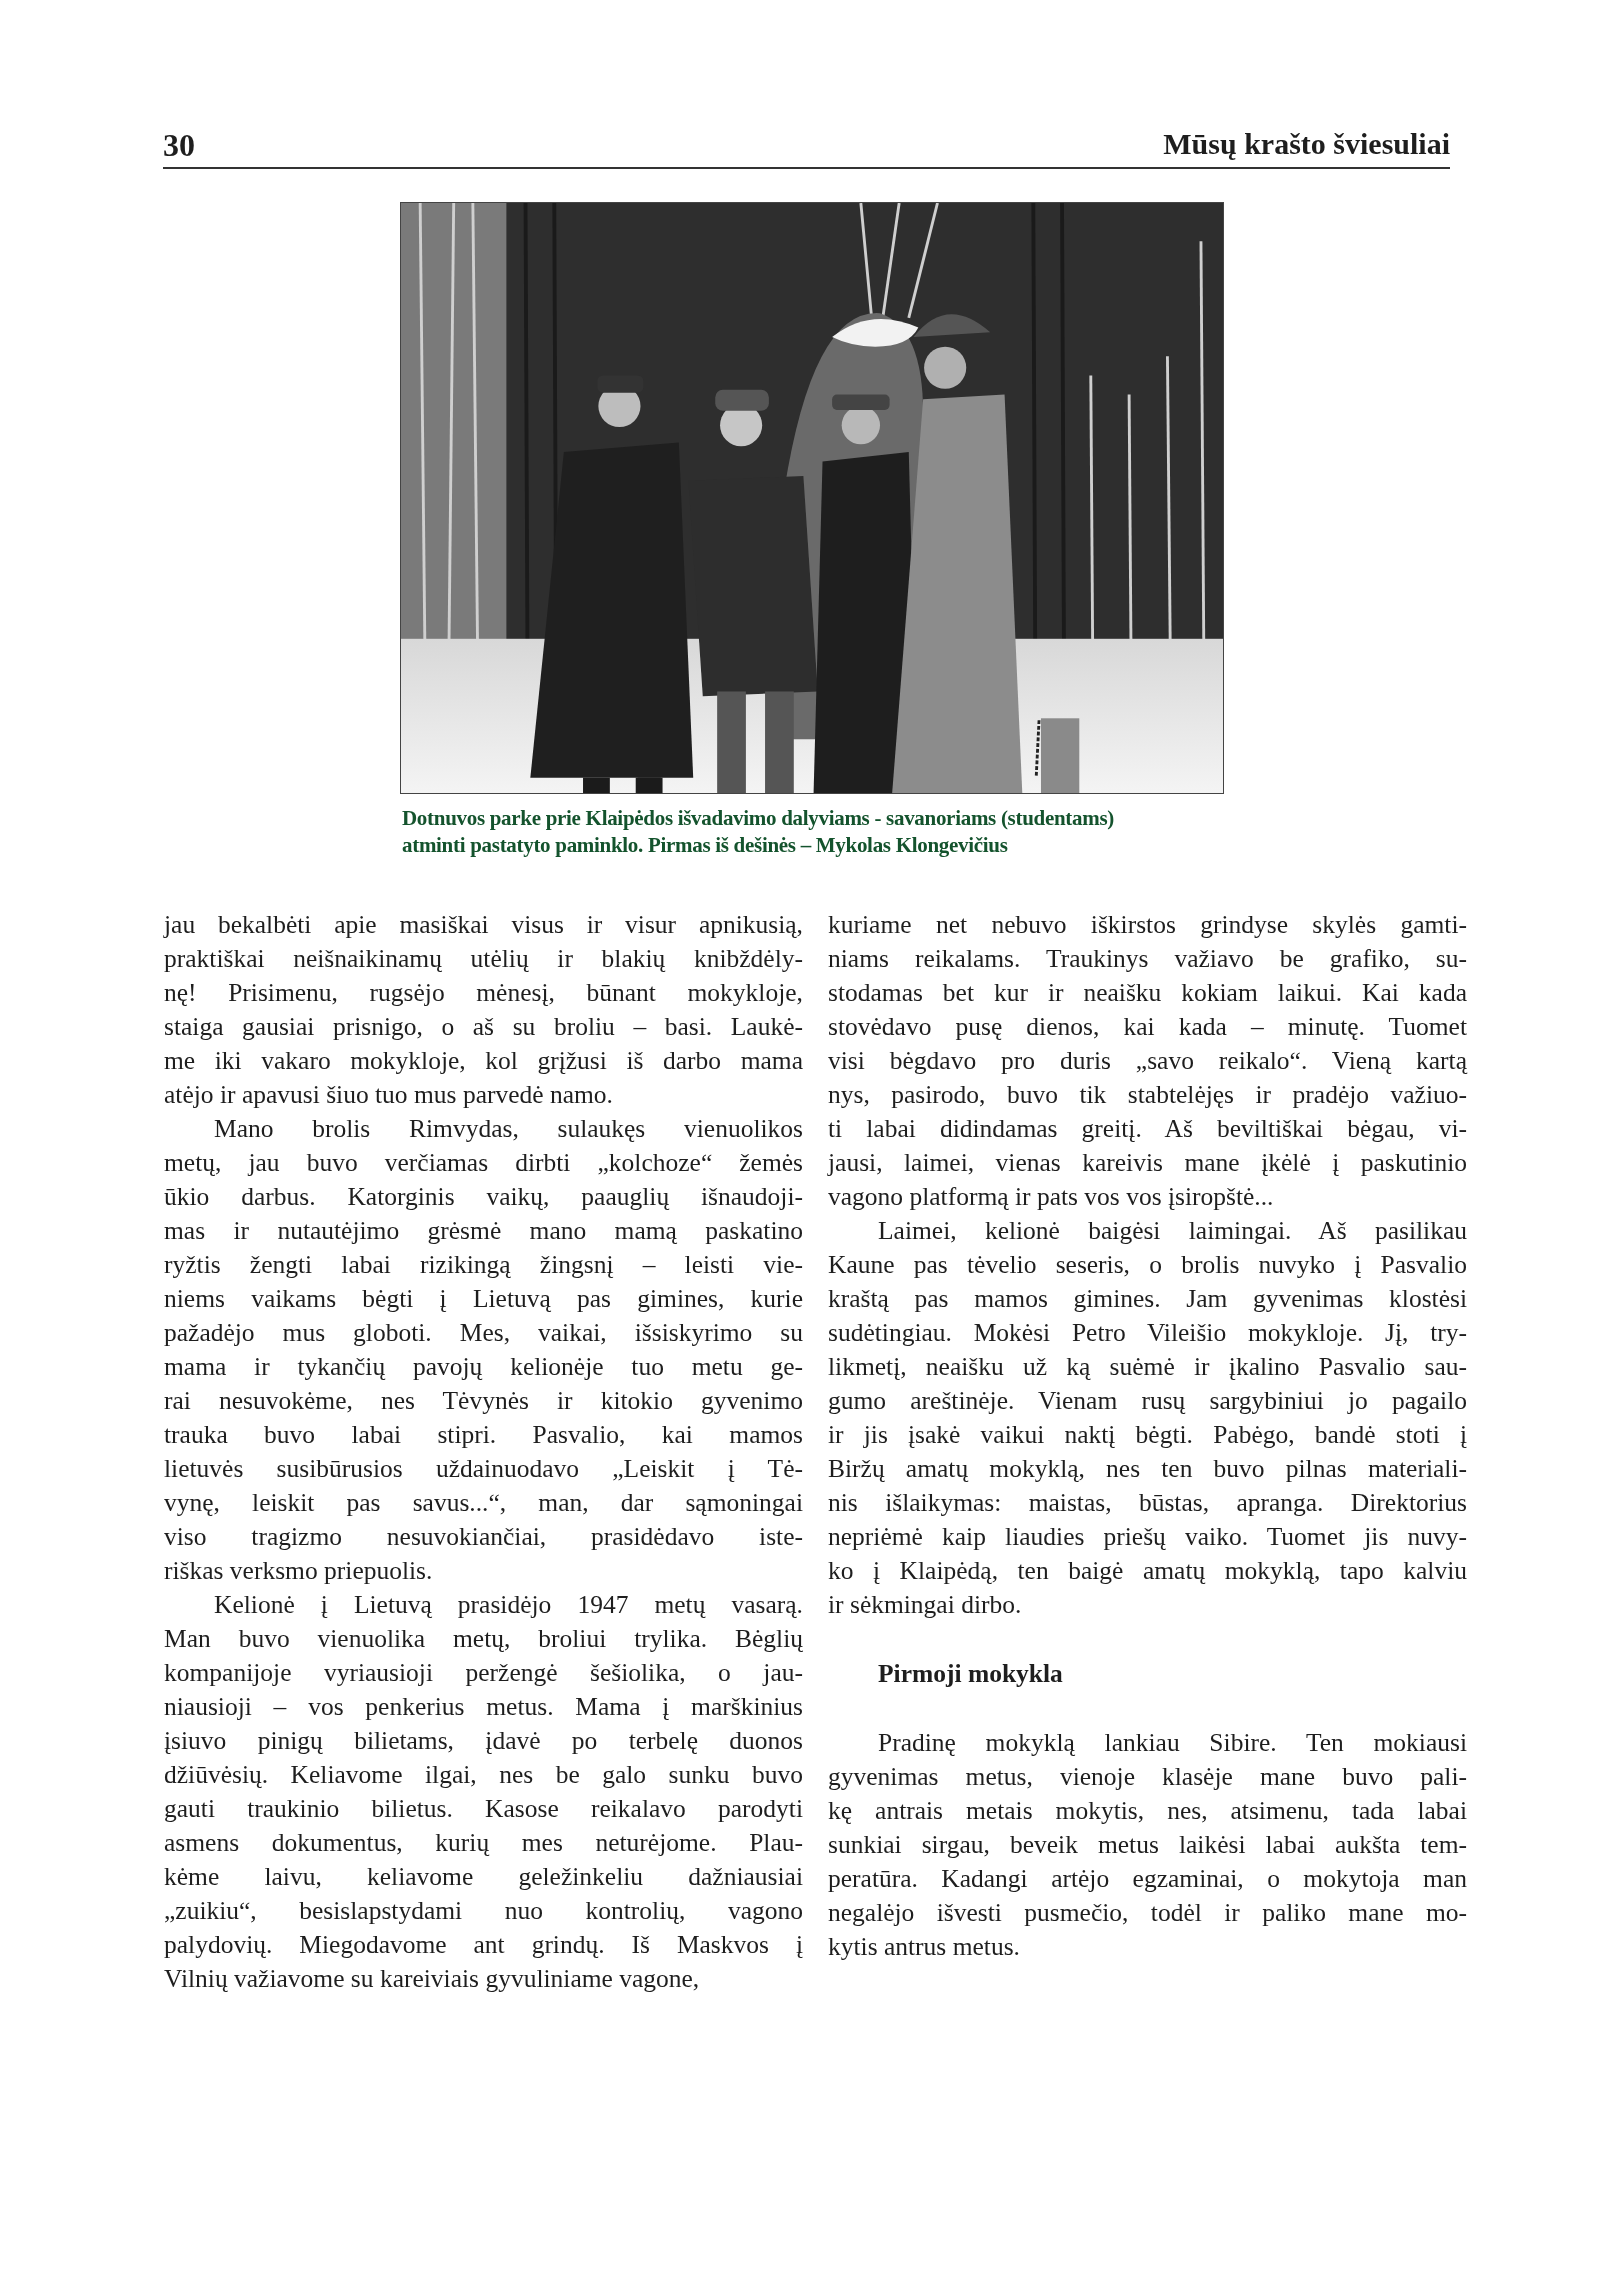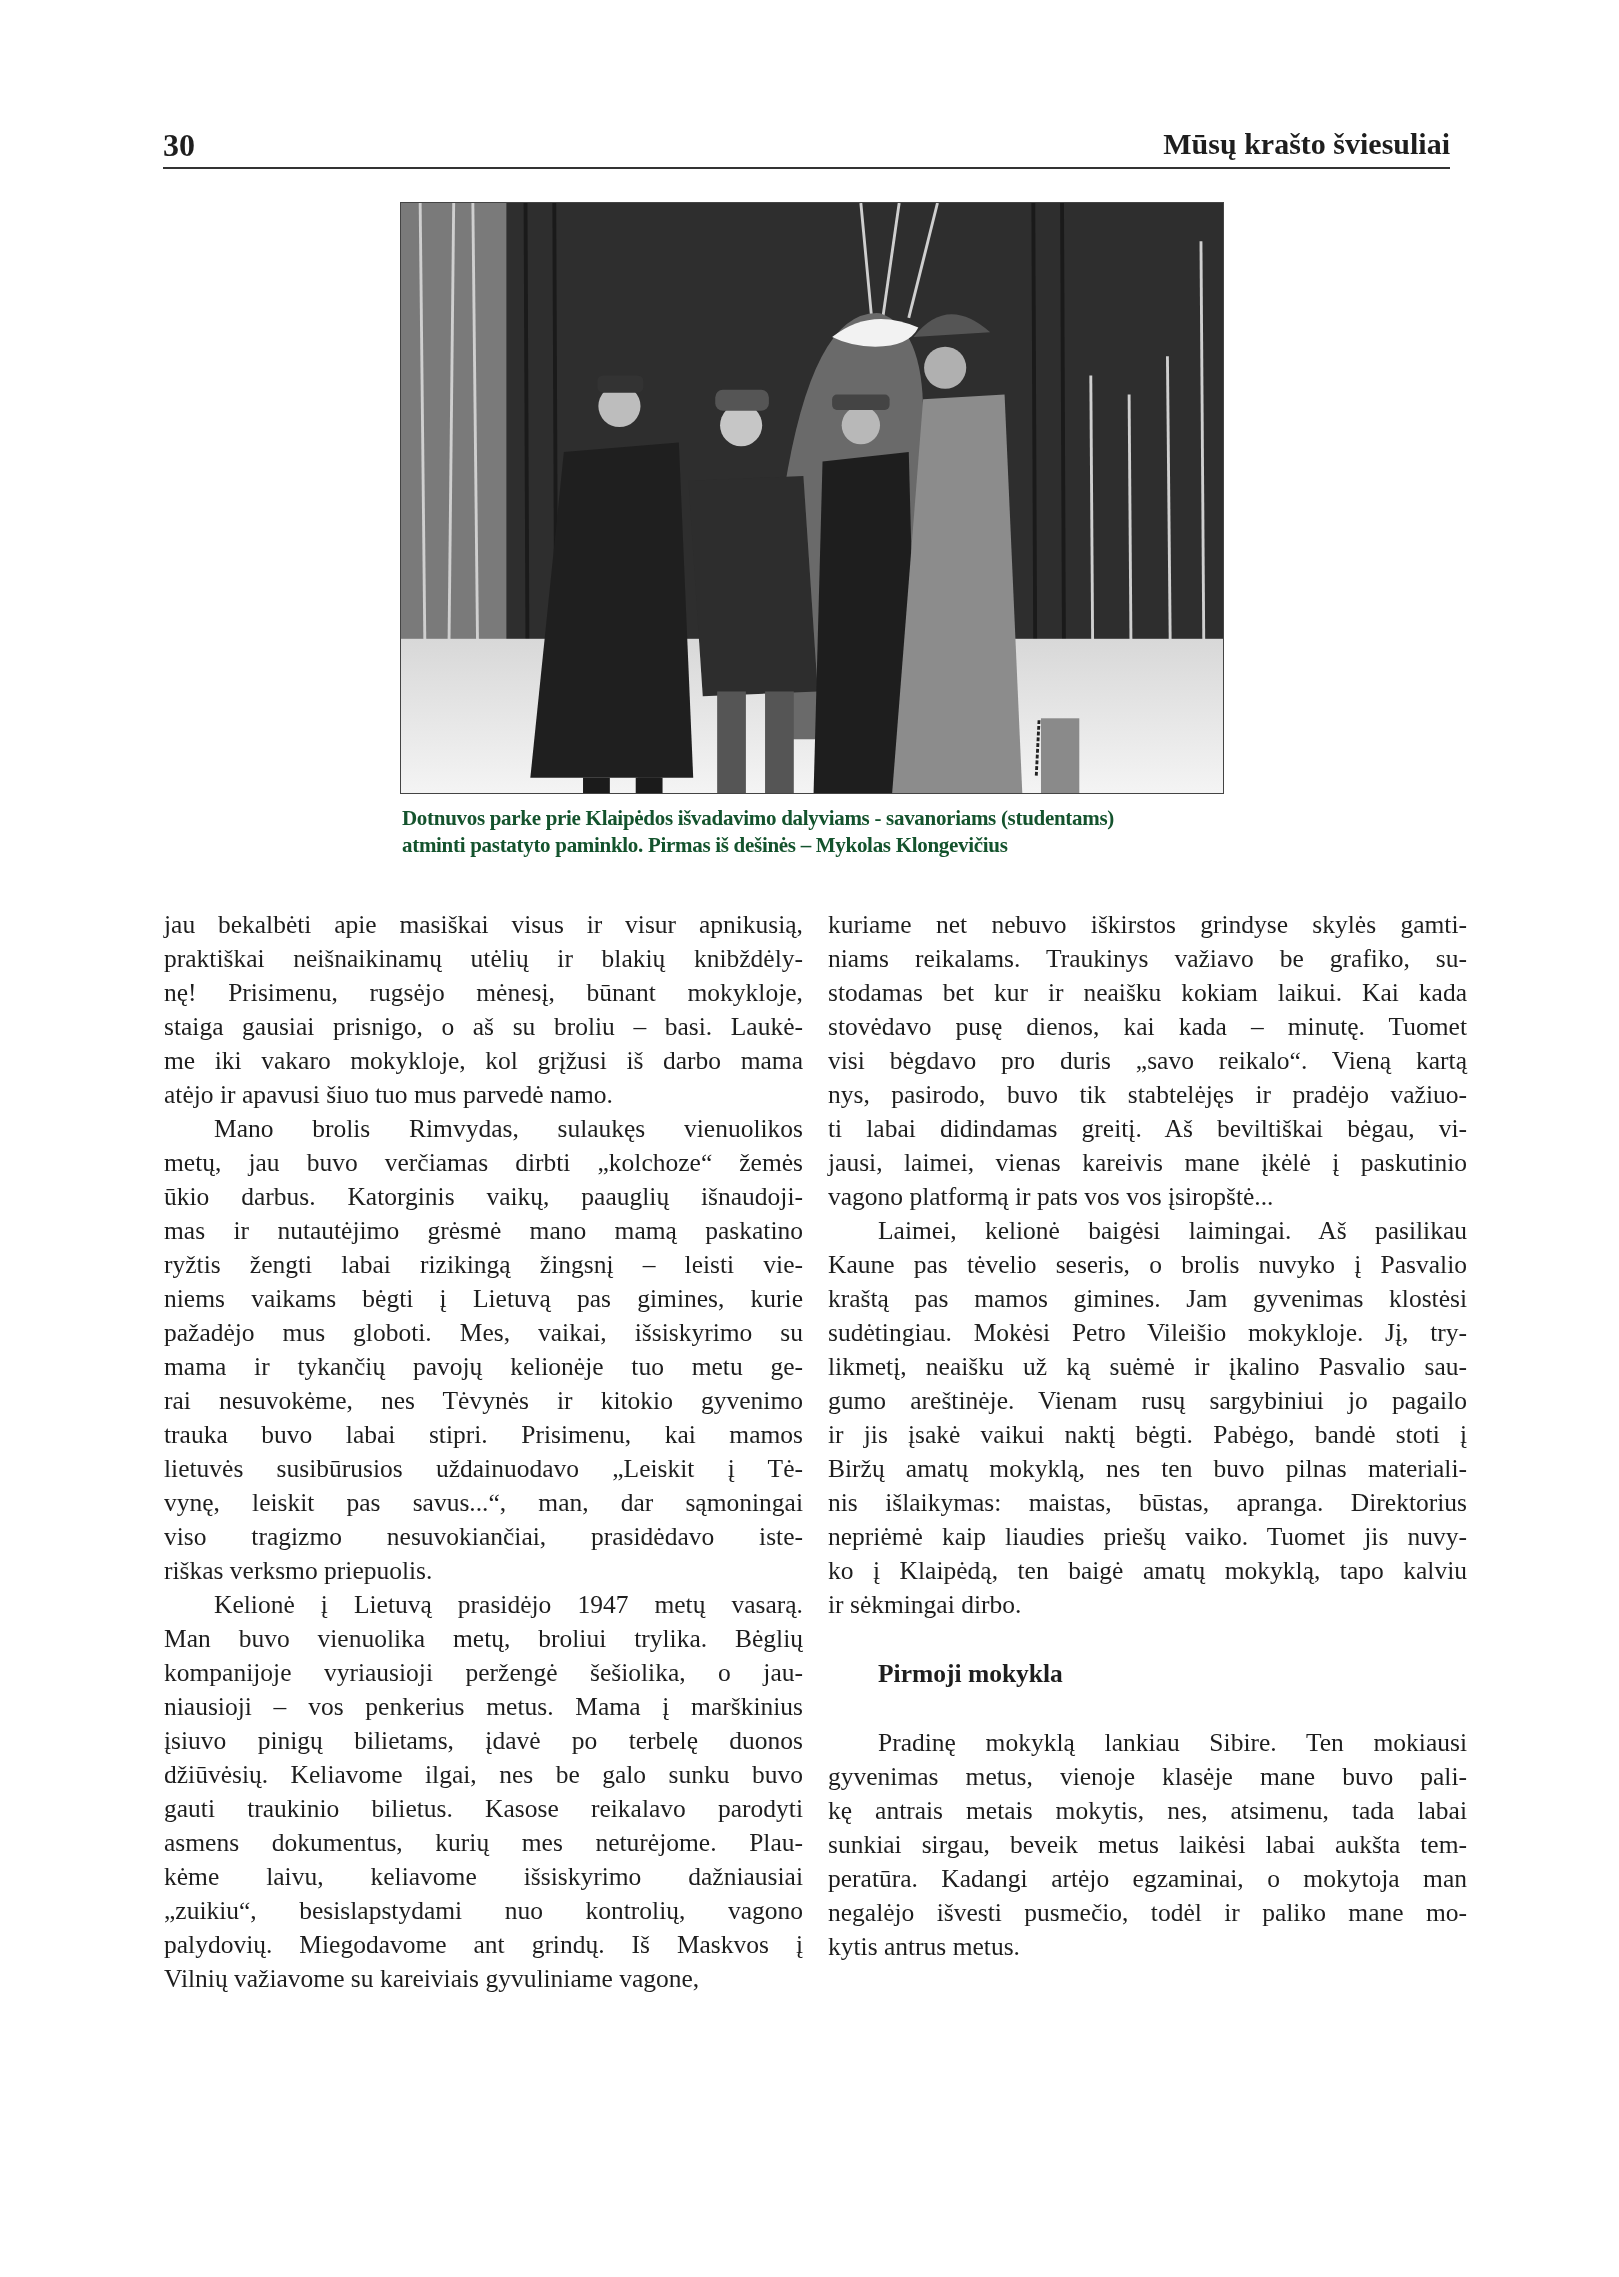--- a/index.html
+++ b/index.html
@@ -131,36 +131,36 @@
     <div>
       <span class="line indent">Mano brolis Rimvydas, sulaukęs vienuolikos</span>
       <span class="line">metų, jau buvo verčiamas dirbti „kolchoze“ žemės</span>
       <span class="line">ūkio darbus. Katorginis vaikų, paauglių išnaudoji-</span>
       <span class="line">mas ir nutautėjimo grėsmė mano mamą paskatino</span>
       <span class="line">ryžtis žengti labai rizikingą žingsnį – leisti vie-</span>
       <span class="line">niems vaikams bėgti į Lietuvą pas gimines, kurie</span>
       <span class="line">pažadėjo mus globoti. Mes, vaikai, išsiskyrimo su</span>
       <span class="line">mama ir tykančių pavojų kelionėje tuo metu ge-</span>
       <span class="line">rai nesuvokėme, nes Tėvynės ir kitokio gyvenimo</span>
-      <span class="line">trauka buvo labai stipri. Prisimenu, kai mamos</span>
+      <span class="line">trauka buvo labai stipri. Pasvalio, kai mamos</span>
       <span class="line">lietuvės susibūrusios uždainuodavo „Leiskit į Tė-</span>
       <span class="line">vynę, leiskit pas savus...“, man, dar sąmoningai</span>
       <span class="line">viso tragizmo nesuvokiančiai, prasidėdavo iste-</span>
       <span class="line last">riškas verksmo priepuolis.</span>
     </div>
     <div>
       <span class="line indent">Kelionė į Lietuvą prasidėjo 1947 metų vasarą.</span>
       <span class="line">Man buvo vienuolika metų, broliui trylika. Bėglių</span>
       <span class="line">kompanijoje vyriausioji peržengė šešiolika, o jau-</span>
       <span class="line">niausioji – vos penkerius metus. Mama į marškinius</span>
       <span class="line">įsiuvo pinigų bilietams, įdavė po terbelę duonos</span>
       <span class="line">džiūvėsių. Keliavome ilgai, nes be galo sunku buvo</span>
       <span class="line">gauti traukinio bilietus. Kasose reikalavo parodyti</span>
       <span class="line">asmens dokumentus, kurių mes neturėjome. Plau-</span>
-      <span class="line">kėme laivu, keliavome išsiskyrimo dažniausiai</span>
+      <span class="line">kėme laivu, keliavome geležinkeliu dažniausiai</span>
       <span class="line">„zuikiu“, besislapstydami nuo kontrolių, vagono</span>
       <span class="line">palydovių. Miegodavome ant grindų. Iš Maskvos į</span>
       <span class="line last">Vilnių važiavome su kareiviais gyvuliniame vagone,</span>
     </div>
   </div>
 <div class="column col-right" id="col-right">
     <div>
       <span class="line">kuriame net nebuvo iškirstos grindyse skylės gamti-</span>
       <span class="line">niams  reikalams. Traukinys važiavo be grafiko, su-</span>
       <span class="line">stodamas bet kur ir neaišku kokiam laikui. Kai kada</span>

